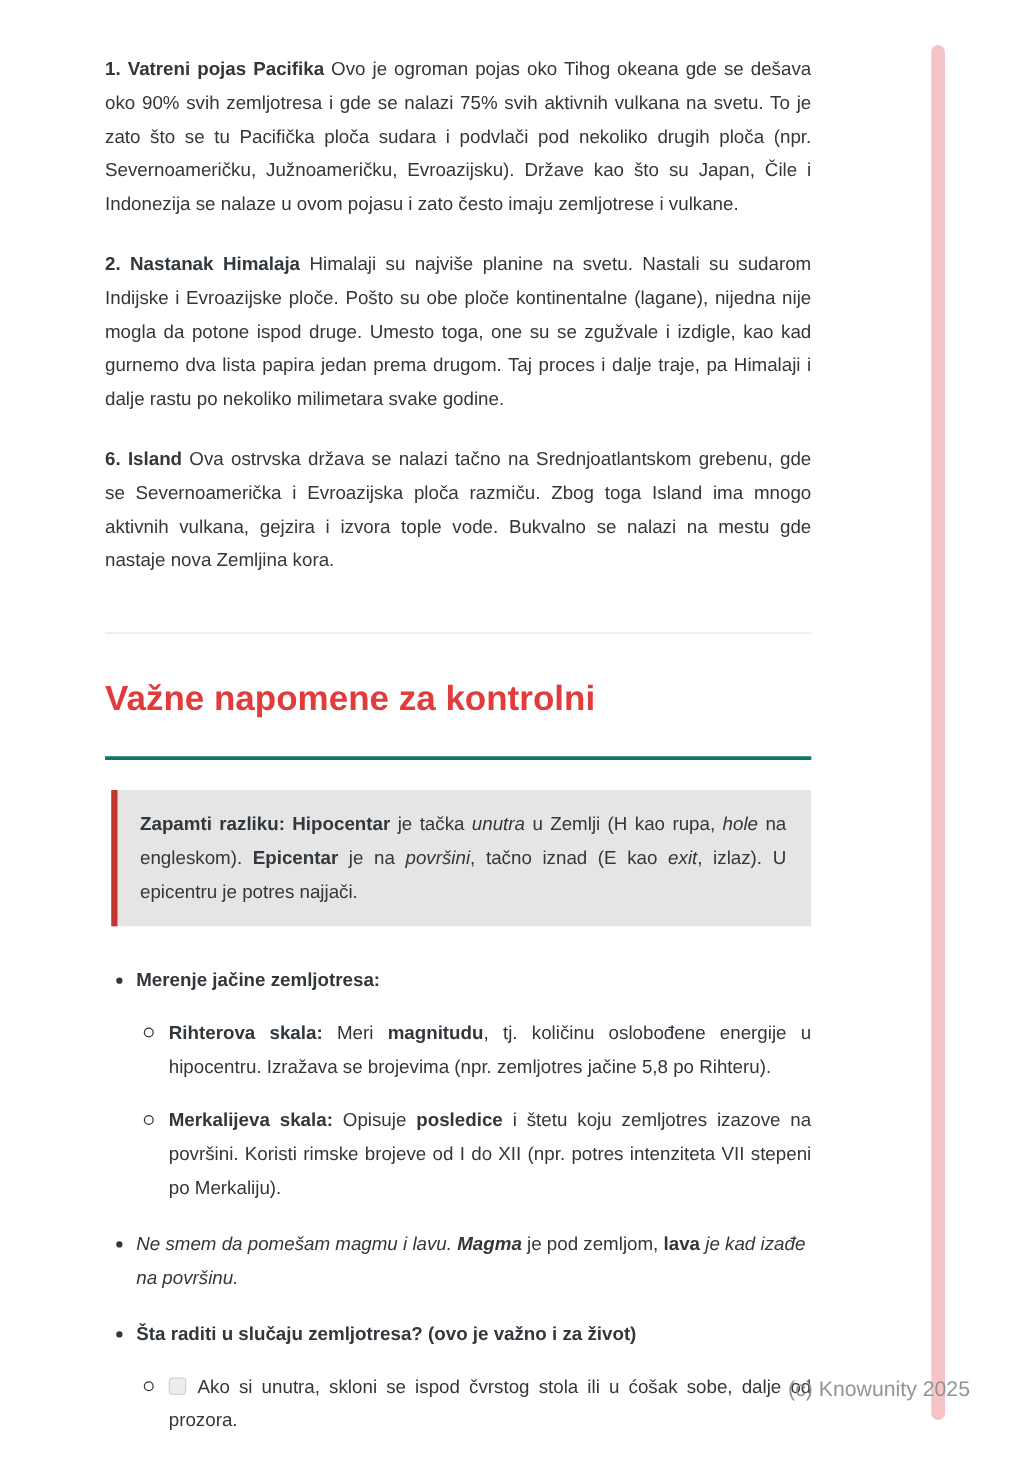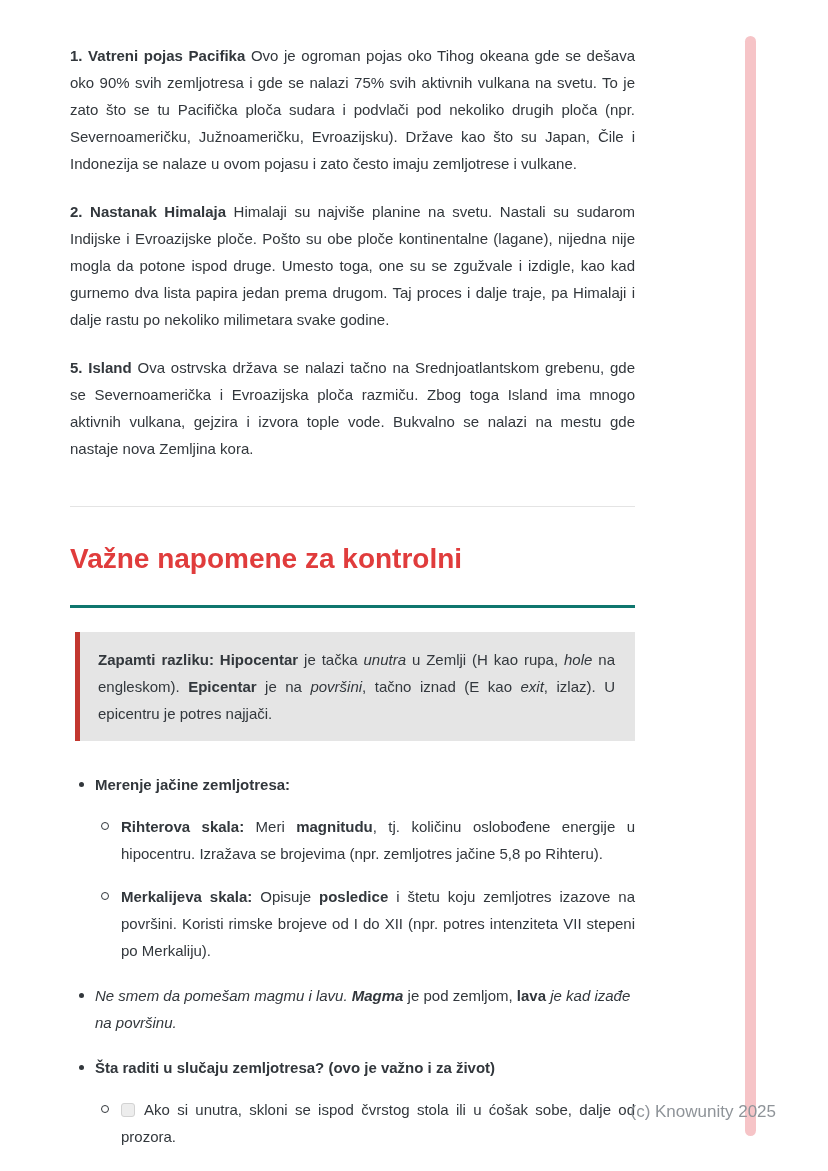--- a/index.html
+++ b/index.html
@@ -17,21 +17,21 @@
     position: absolute;
     left: 745px; top: 36px;
     width: 11px; height: 1100px;
     background: #f6c4c7;
     border-radius: 6px;
     z-index: 1;
   }
 
   .content {
     position: absolute;
-    left: 70px; top: 42px;
+    left: 84px; top: 42px;
     width: 565px;
     font-size: 15px;
     line-height: 27px;
     z-index: 2;
   }
 
   .para { text-align: justify; margin-bottom: 21px; }
 
   .divider {
     border: none;
@@ -100,21 +100,21 @@
 <body>
 
 <div class="page">
 
   <div class="accent-bar"></div>
 
   <main class="content">
 
     <p class="para"><span style="font-weight: 700;">1. Vatreni pojas Pacifika </span><span>Ovo je ogroman pojas oko Tihog okeana gde se dešava oko 90% svih zemljotresa i gde se nalazi 75% svih aktivnih vulkana na svetu. To je zato što se tu Pacifička ploča sudara i podvlači pod nekoliko drugih ploča (npr. Severnoameričku, Južnoameričku, Evroazijsku). Države kao što su Japan, Čile i Indonezija se nalaze u ovom pojasu i zato često imaju zemljotrese i vulkane.</span></p>
     <p class="para"><span style="font-weight: 700;">2. Nastanak Himalaja </span><span>Himalaji su najviše planine na svetu. Nastali su sudarom Indijske i Evroazijske ploče. Pošto su obe ploče kontinentalne (lagane), nijedna nije mogla da potone ispod druge. Umesto toga, one su se zgužvale i izdigle, kao kad gurnemo dva lista papira jedan prema drugom. Taj proces i dalje traje, pa Himalaji i dalje rastu po nekoliko milimetara svake godine.</span></p>
-    <p class="para"><span style="font-weight: 700;">5. Island </span><span>Ova ostrvska država se nalazi tačno na Srednjoatlantskom grebenu, gde se Severnoamerička i Evroazijska ploča razmiču. Zbog toga Island ima mnogo aktivnih vulkana, gejzira i izvora tople vode. Bukvalno se nalazi na mestu gde nastaje nova Zemljina kora.</span></p>
+    <p class="para"><span style="font-weight: 700;">6. Island </span><span>Ova ostrvska država se nalazi tačno na Srednjoatlantskom grebenu, gde se Severnoamerička i Evroazijska ploča razmiču. Zbog toga Island ima mnogo aktivnih vulkana, gejzira i izvora tople vode. Bukvalno se nalazi na mestu gde nastaje nova Zemljina kora.</span></p>
 
     <hr class="divider">
 
     <h1 class="section-title">Važne napomene za kontrolni</h1>
 
     <div class="callout">
       <p><span style="font-weight: 700;">Zapamti razliku: Hipocentar</span><span> je tačka </span><span style="font-style: italic;">unutra</span><span> u Zemlji (H kao rupa, </span><span style="font-style: italic;">hole</span><span> na engleskom). </span><span style="font-weight: 700;">Epicentar</span><span> je na </span><span style="font-style: italic;">površini</span><span>, tačno iznad (E kao </span><span style="font-style: italic;">exit</span><span>, izlaz). U epicentru je potres najjači.</span></p>
     </div>
 
     <ul class="list-l1">

